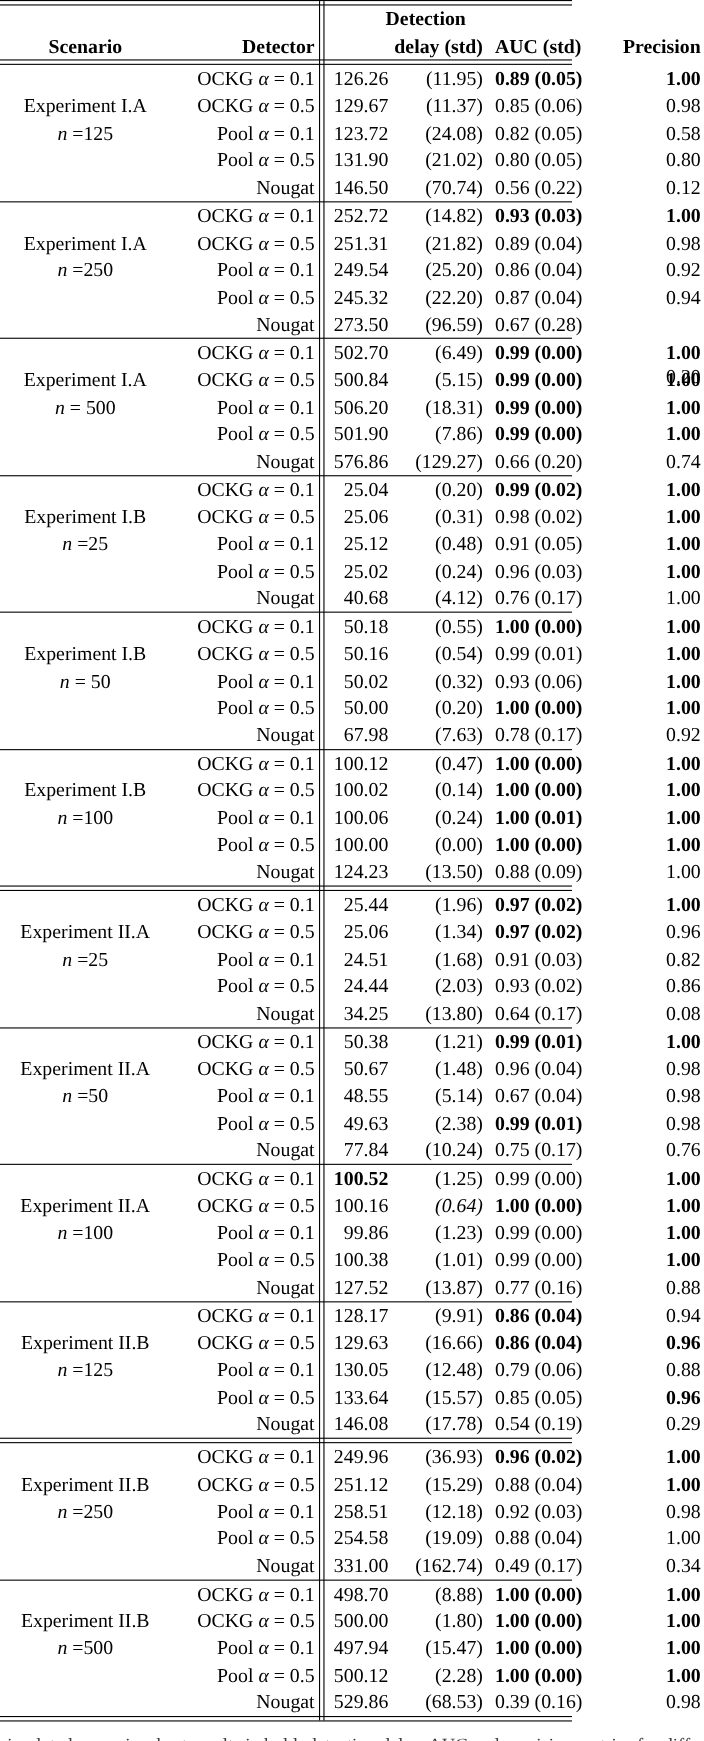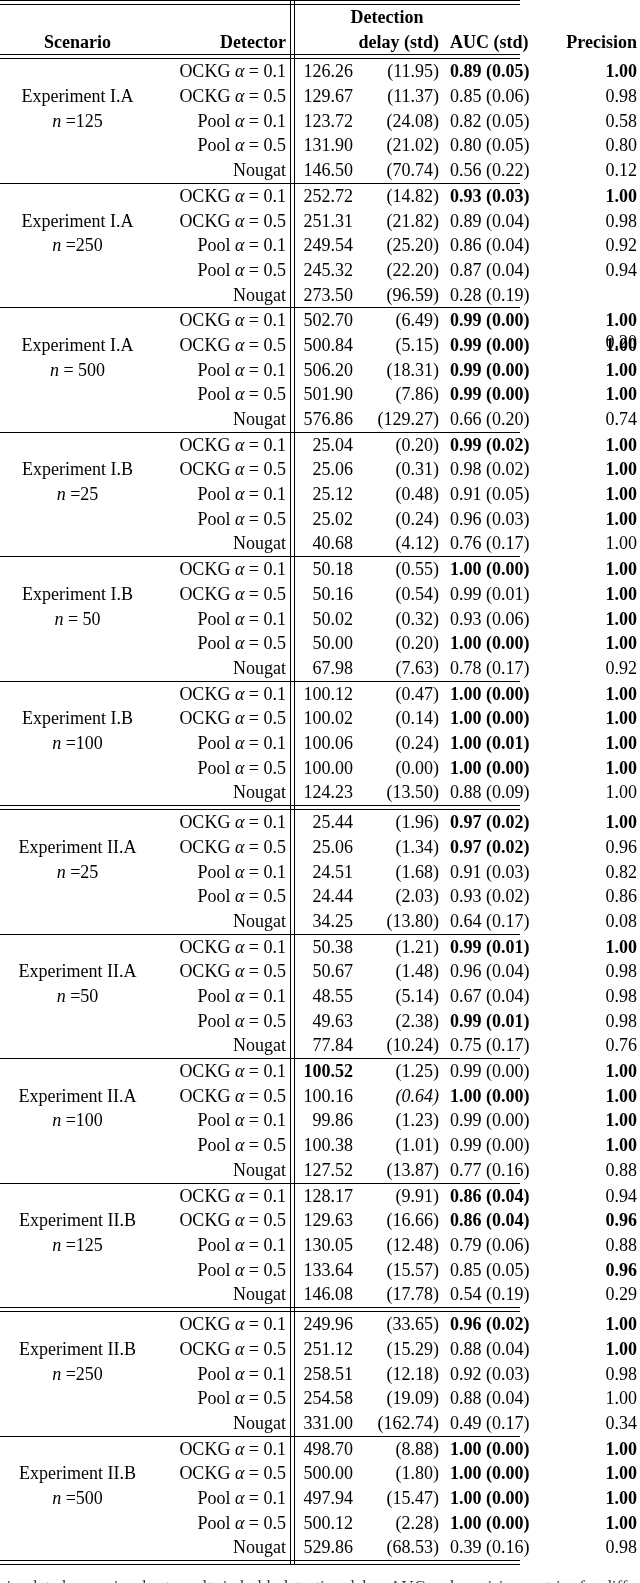--- a/index.html
+++ b/index.html
@@ -157,21 +157,21 @@
           <div class="cell-auc" style="grid-row: 3;">0.86 (0.04)</div>
           <div class="cell-precision" style="grid-row: 3;">0.92</div>
           <div class="cell-detector" style="grid-row: 4;">Pool <span class="it">α</span> = 0.5</div>
           <div class="cell-delay" style="grid-row: 4;">245.32</div>
           <div class="cell-std" style="grid-row: 4;">(22.20)</div>
           <div class="cell-auc" style="grid-row: 4;">0.87 (0.04)</div>
           <div class="cell-precision" style="grid-row: 4;">0.94</div>
           <div class="cell-detector" style="grid-row: 5;">Nougat</div>
           <div class="cell-delay" style="grid-row: 5;">273.50</div>
           <div class="cell-std" style="grid-row: 5;">(96.59)</div>
-          <div class="cell-auc" style="grid-row: 5;">0.28 (0.19)</div>
+          <div class="cell-auc" style="grid-row: 5;">0.67 (0.28)</div>
           <div class="cell-precision" style="grid-row: 5; margin-top: 47px;">0.20</div>
         </div>
         <div class="hrule"></div>
         <div class="block">
           <div class="scenario">
             <div>Experiment I.A</div>
             <div><span class="it">n</span> = 500</div>
           </div>
           <div class="cell-detector" style="grid-row: 1;">OCKG <span class="it">α</span> = 0.1</div>
           <div class="cell-delay" style="grid-row: 1;">502.70</div>
@@ -424,21 +424,21 @@
           <div class="cell-precision" style="grid-row: 5;">0.29</div>
         </div>
         <div class="hrule-double"></div>
         <div class="block">
           <div class="scenario">
             <div>Experiment II.B</div>
             <div><span class="it">n</span> =250</div>
           </div>
           <div class="cell-detector" style="grid-row: 1;">OCKG <span class="it">α</span> = 0.1</div>
           <div class="cell-delay" style="grid-row: 1;">249.96</div>
-          <div class="cell-std" style="grid-row: 1;">(33.65)</div>
+          <div class="cell-std" style="grid-row: 1;">(36.93)</div>
           <div class="cell-auc b" style="grid-row: 1;">0.96 (0.02)</div>
           <div class="cell-precision b" style="grid-row: 1;">1.00</div>
           <div class="cell-detector" style="grid-row: 2;">OCKG <span class="it">α</span> = 0.5</div>
           <div class="cell-delay" style="grid-row: 2;">251.12</div>
           <div class="cell-std" style="grid-row: 2;">(15.29)</div>
           <div class="cell-auc" style="grid-row: 2;">0.88 (0.04)</div>
           <div class="cell-precision b" style="grid-row: 2;">1.00</div>
           <div class="cell-detector" style="grid-row: 3;">Pool <span class="it">α</span> = 0.1</div>
           <div class="cell-delay" style="grid-row: 3;">258.51</div>
           <div class="cell-std" style="grid-row: 3;">(12.18)</div>

